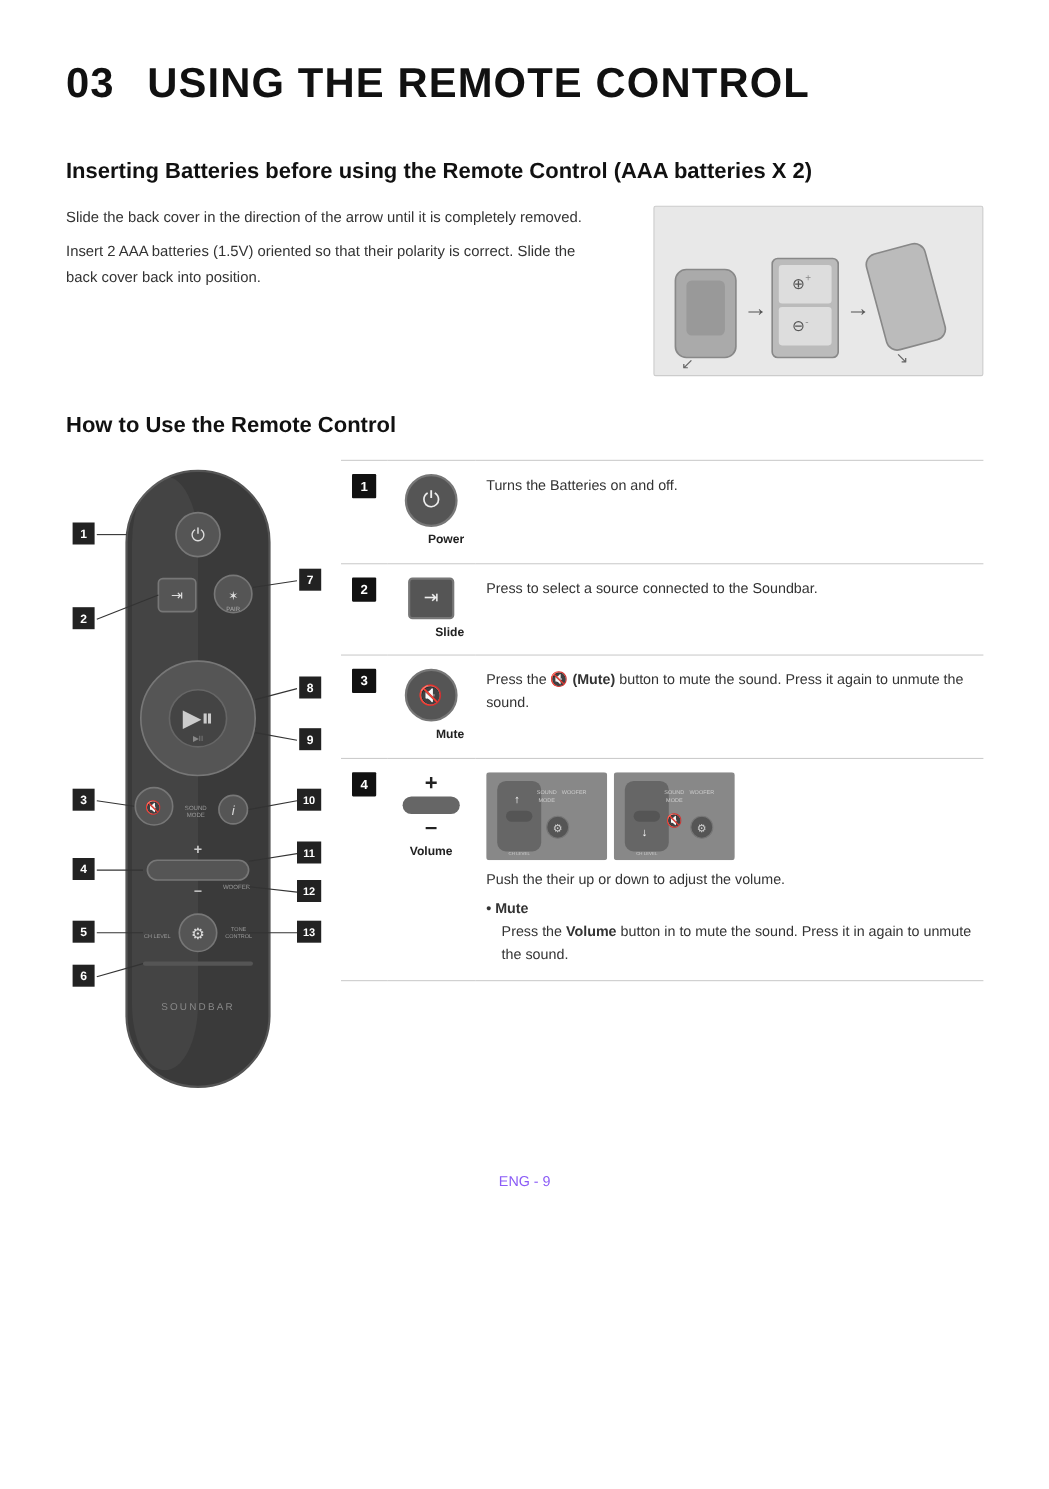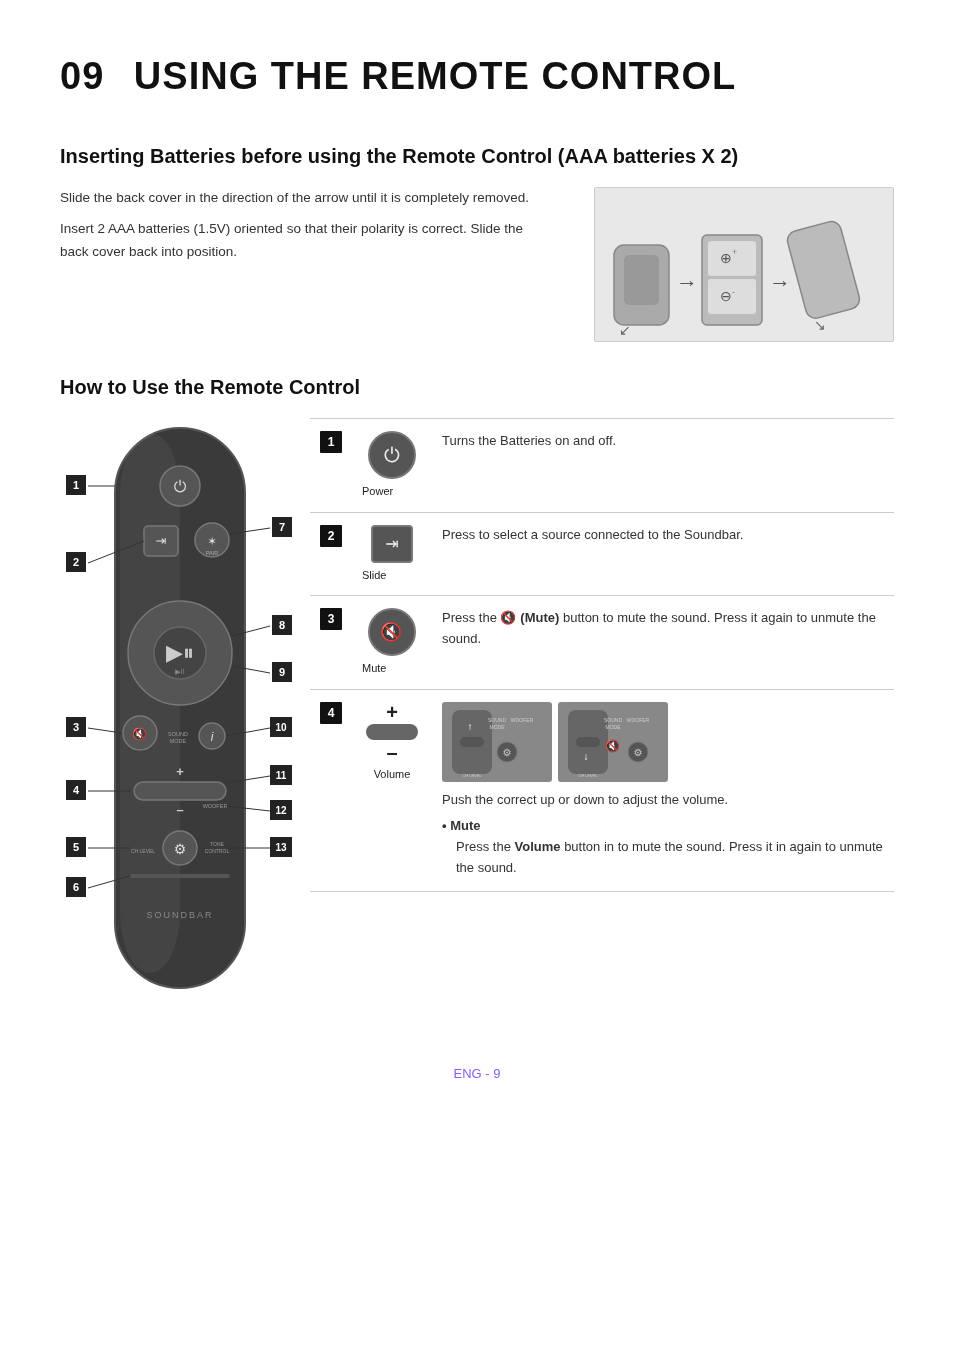--- a/index.html
+++ b/index.html
@@ -143,22 +143,22 @@
       display: flex;
       align-items: center;
       justify-content: center;
       color: #eee;
       font-size: 16px;
       margin: 0 auto 4px auto;
     }
 
     .icon-label {
       font-size: 11px;
-      font-weight: 400;
-      text-align: left;
+      font-weight: 700;
+      text-align: right;
       color: #222;
     }
 
     .volume-icon-area {
       display: flex;
       flex-direction: column;
       align-items: center;
     }
 
     .vol-slider-icon {
@@ -219,21 +219,21 @@
       align-items: center;
       justify-content: center;
       border-radius: 1px;
     }
 
   </style>
 </head>
 <body>
 
 <h1 class="page-title">
-  <span class="num">09</span>
+  <span class="num">03</span>
   <span>USING THE REMOTE CONTROL</span>
 </h1>
 
 <div class="battery-section">
   <h2 class="section-title">Inserting Batteries before using the Remote Control (AAA batteries X 2)</h2>
   <div class="battery-content">
     <div class="battery-text">
       <p>Slide the back cover in the direction of the arrow until it is completely removed.</p>
       <p style="margin-top:8px;">Insert 2 AAA batteries (1.5V) oriented so that their polarity is correct. Slide the back cover back into position.</p>
     </div>
@@ -471,21 +471,21 @@
 
                 <text x="55" y="48" font-size="12" fill="#ccc" text-anchor="middle">🔇</text>
 
                 <text x="28" y="58" font-size="10" fill="#fff" text-anchor="middle">↓</text>
 
                 <circle cx="80" cy="50" r="10" fill="#555" stroke="#777" stroke-width="1"></circle>
                 <text x="80" y="54" font-size="10" fill="#ccc" text-anchor="middle">⚙</text>
                 <text x="30" y="75" font-size="4" fill="#ccc" text-anchor="middle">CH LEVEL</text>
               </svg>
             </div>
-            <span>Push the correct up or down to adjust the volume.</span>
+            <span>Push the their up or down to adjust the volume.</span>
             <div class="bullet-point">
               <strong>Mute</strong>
             </div>
             <div style="padding-left:14px; font-size:13px;">
               Press the <strong>Volume</strong> button in to mute the sound. Press it in again to unmute the sound.
             </div>
           </td>
         </tr>
       </tbody>
         </table>

